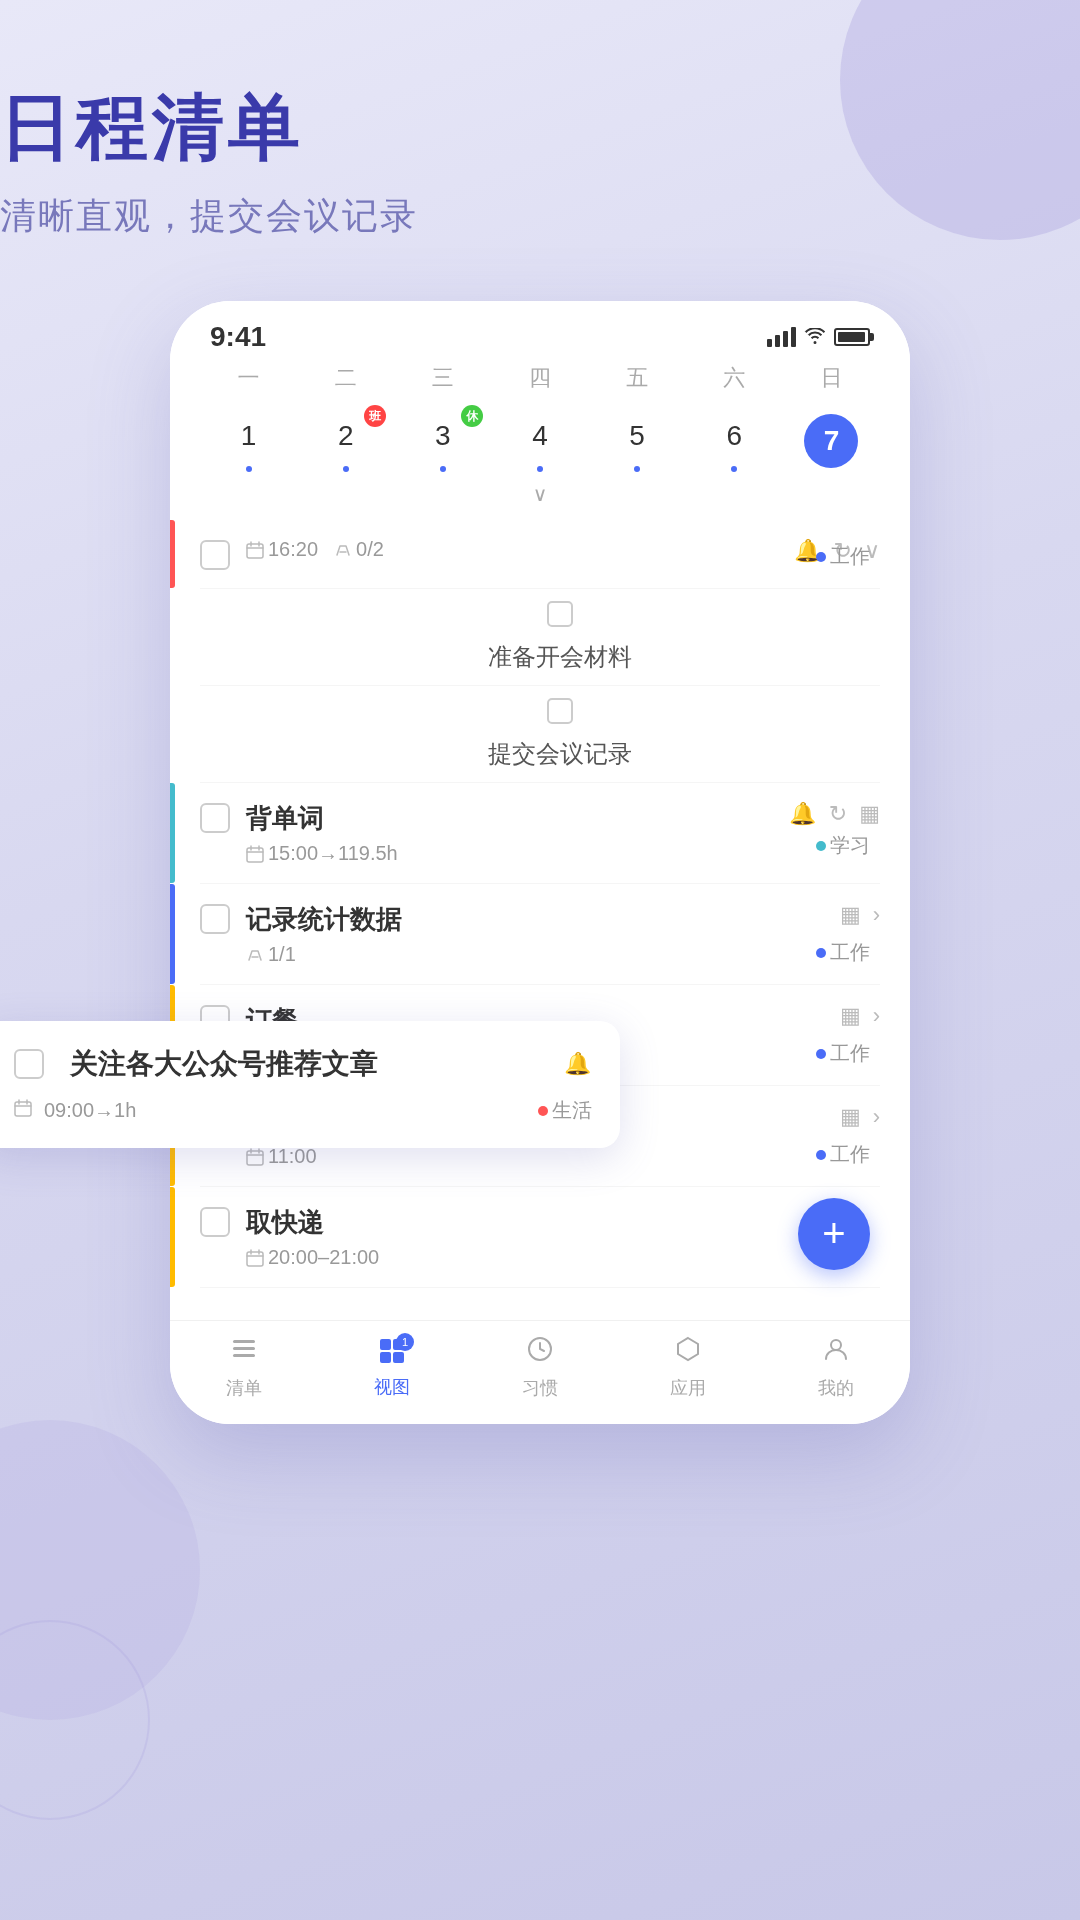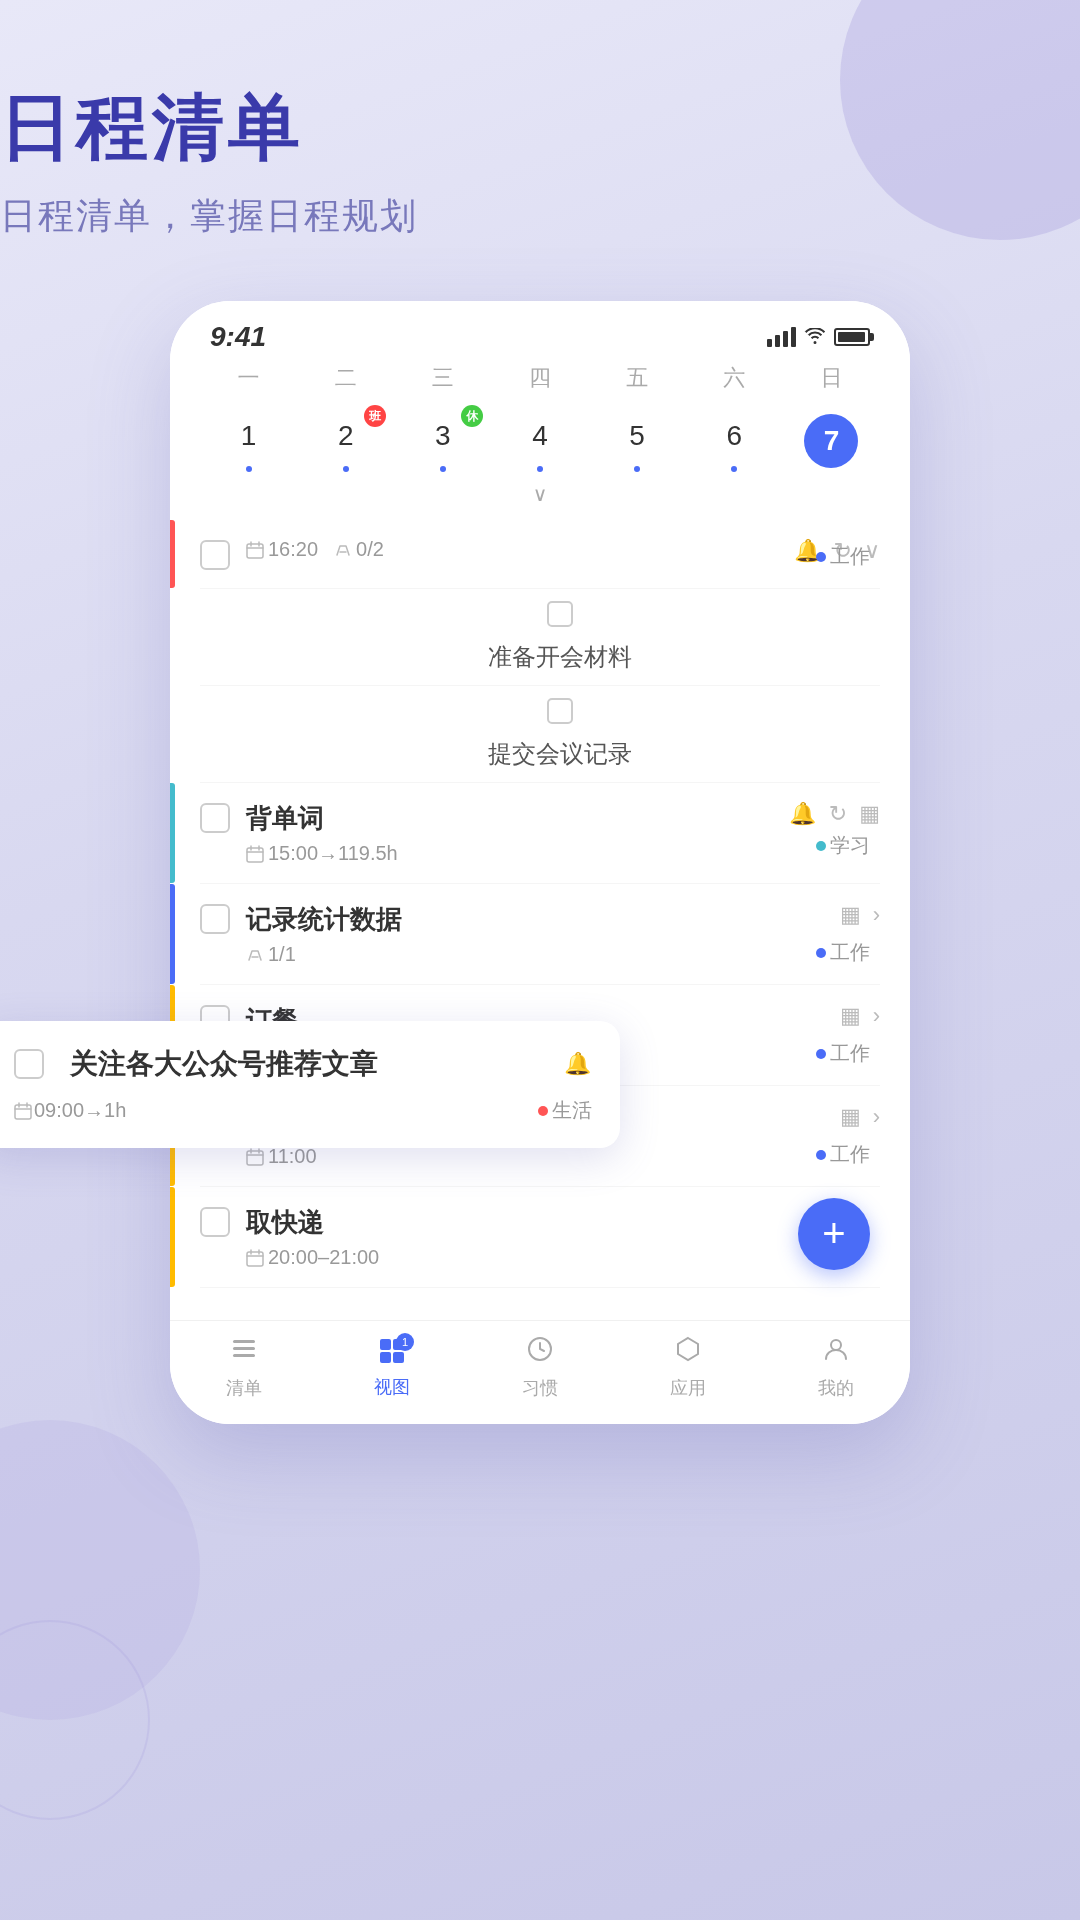--- a/index.html
+++ b/index.html
@@ -75,21 +75,20 @@
       position: relative;
     }
 
     
     .status-bar {
       display: flex;
       justify-content: space-between;
       align-items: center;
       padding: 20px 40px 10px;
       background: white;
-      font-style: italic;
     }
     .status-time {
       font-size: 28px;
       font-weight: 600;
       color: #333;
     }
     .status-icons {
       display: flex;
       align-items: center;
       gap: 8px;
@@ -465,21 +464,21 @@
   </style>
 </head>
 <body>
 
 <div class="bg-circle-top-right"></div>
 <div class="bg-circle-bottom-left"></div>
 <div class="bg-circle-bottom-left2"></div>
 
 <div class="page-header">
   <div class="page-title">日程清单</div>
-  <div class="page-subtitle">日程清单，掌握日程规划</div>
+  <div class="page-subtitle">清晰直观，提交会议记录</div>
 </div>
 
 <div class="phone-wrapper">
   <div class="phone-mockup">
 
     <div class="status-bar">
       <span class="status-time">9:41</span>
       <div class="status-icons">
         <div class="signal-bars">
           <span></span>
@@ -768,21 +767,21 @@
       <div class="floating-card-left">
         <div class="task-checkbox" style="margin:0;"></div>
         <span class="floating-card-title">关注各大公众号推荐文章</span>
       </div>
       <div class="floating-card-right">
         <span style="font-size:22px; color:#bbb;">🔔</span>
       </div>
     </div>
     <div class="floating-card-bottom" style="justify-content: space-between;">
       <div class="floating-card-meta" style="width: 100%; justify-content: space-between;">
-        <span style="display:flex;align-items:center;gap:2px;">
+        <span style="display:flex;gap:12px;">
           <svg width="18" height="18" viewBox="0 0 18 18" fill="none">
               <rect x="1" y="3" width="16" height="14" rx="2" stroke="#bbb" stroke-width="1.5"></rect>
               <path d="M5 1v4M13 1v4M1 7h16" stroke="#bbb" stroke-width="1.5" stroke-linecap="round"></path>
             </svg>
           <span>09:00→1h</span>
         </span>
         <span style="flex:1"></span>
         <span class="task-tag">
           <span class="tag-dot red"></span>
           <span>生活</span>

